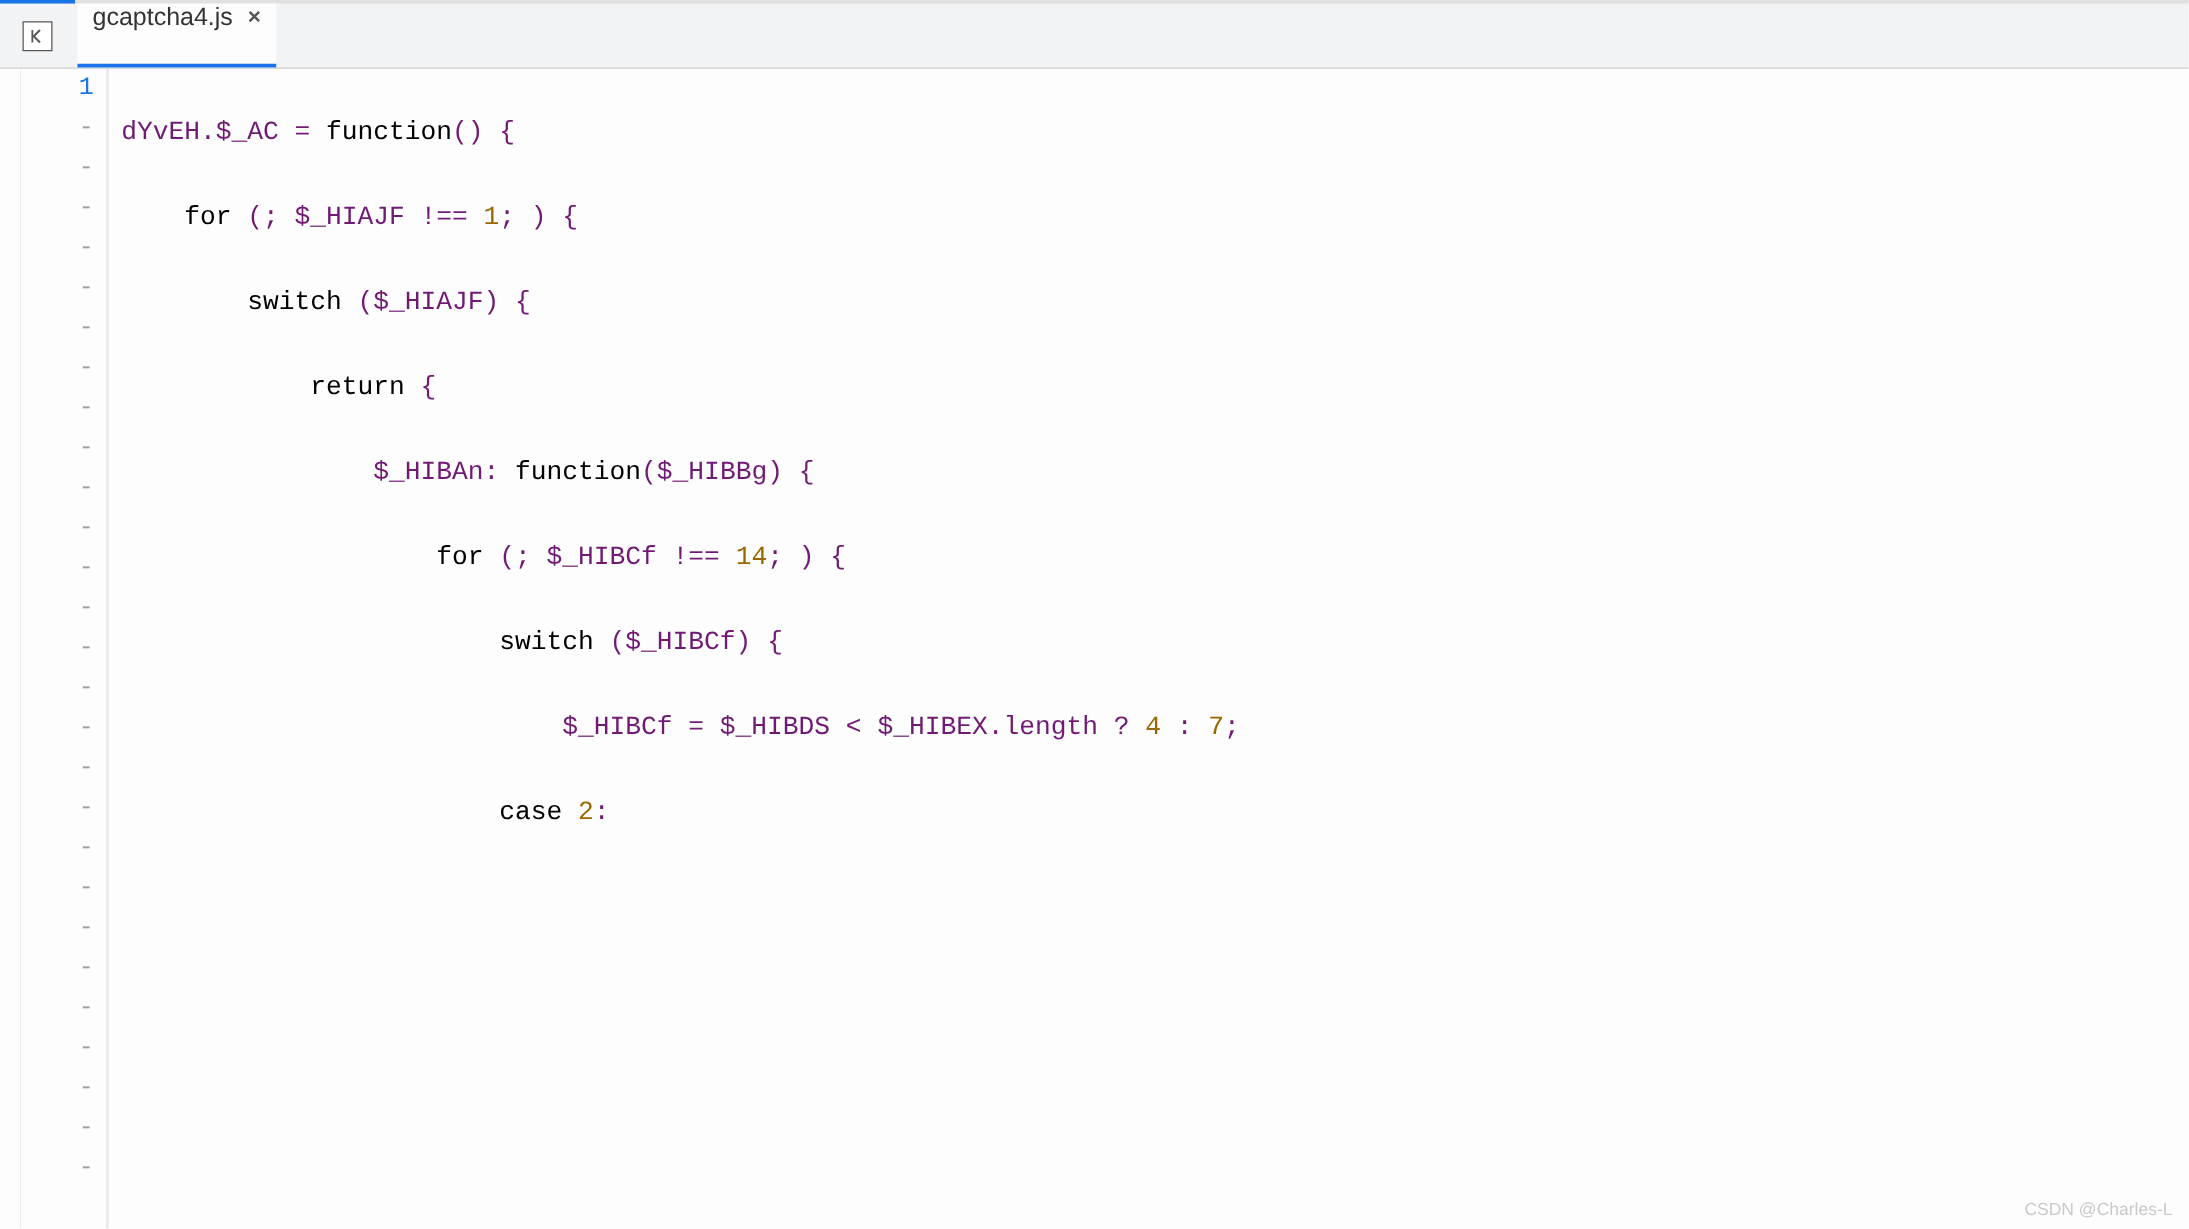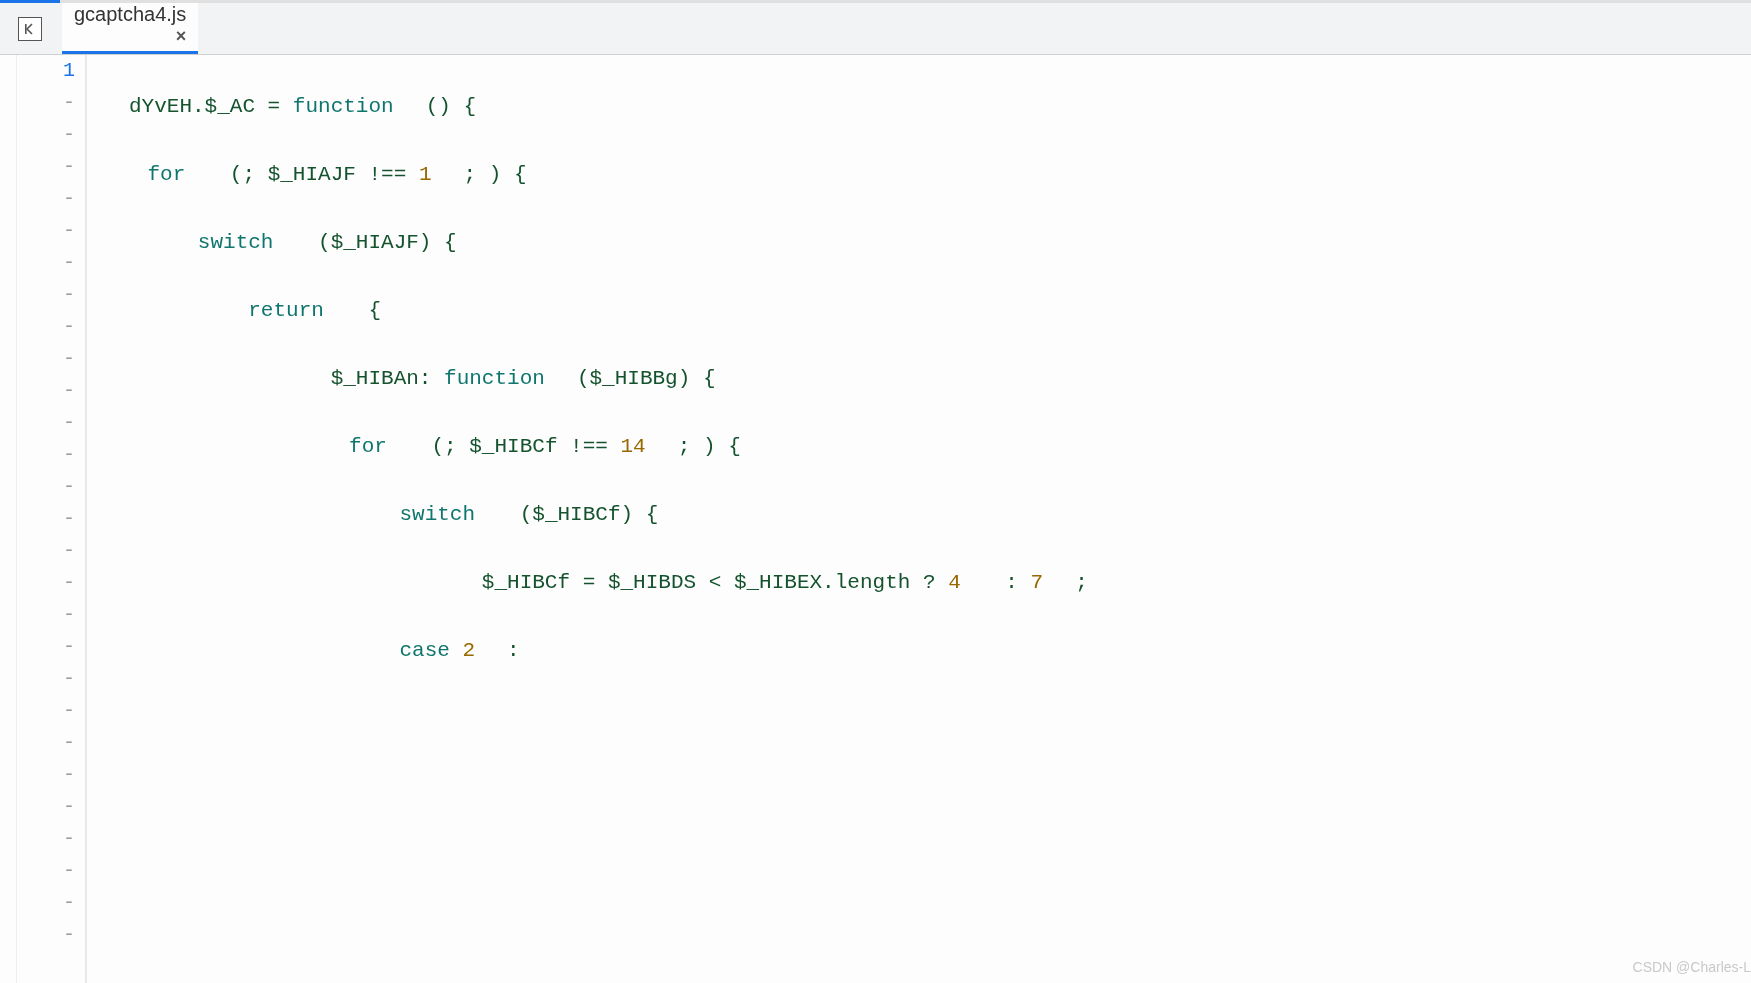--- a/index.html
+++ b/index.html
@@ -35,30 +35,29 @@
   display: flex;
   align-items: center;
   justify-content: center;
   margin-right: 20px;
   background: #fff;
   cursor: pointer;
 }
 .collapse-btn svg { width: 10px; height: 12px; }
 .tab {
   display: flex;
-  align-items: flex-end;
+  align-items: flex-start;
   height: 100%;
   padding: 0 12px;
   background: #fdfdfd;
   border-bottom: 3px solid #1a73e8;
   font-size: 20px;
   color: #333;
   font-family: "Segoe UI", Arial, sans-serif;
   cursor: pointer;
-  flex-direction: column;
 }
 .tab-close {
   margin-left: 12px;
   font-size: 18px;
   color: #555;
   cursor: pointer;
   font-weight: bold;
 }
 .editor {
   display: flex;
@@ -89,27 +88,27 @@
   flex: 1;
   padding-left: 10px;
   overflow: hidden;
   white-space: pre;
 }
 .code-line {
   height: 32px;
   line-height: 32px;
   font-size: 21px;
 }
-.kw { color: #0f766e; }
+.kw { color: #000000; }
 .num { color: #986801; }
-.ident { color: #14532d; margin-left: 32px; }
+.ident { color: #701a75; }
 .watermark {
   position: fixed;
   bottom: 8px;
-  right: 0;
+  right: 13px;
   font-size: 14px;
   color: #c9c9c9;
   font-family: Arial, sans-serif;
 }
 </style>
 </head>
 <body>
 
 <div class="progress-bar">
   <div class="progress-fill"></div>

